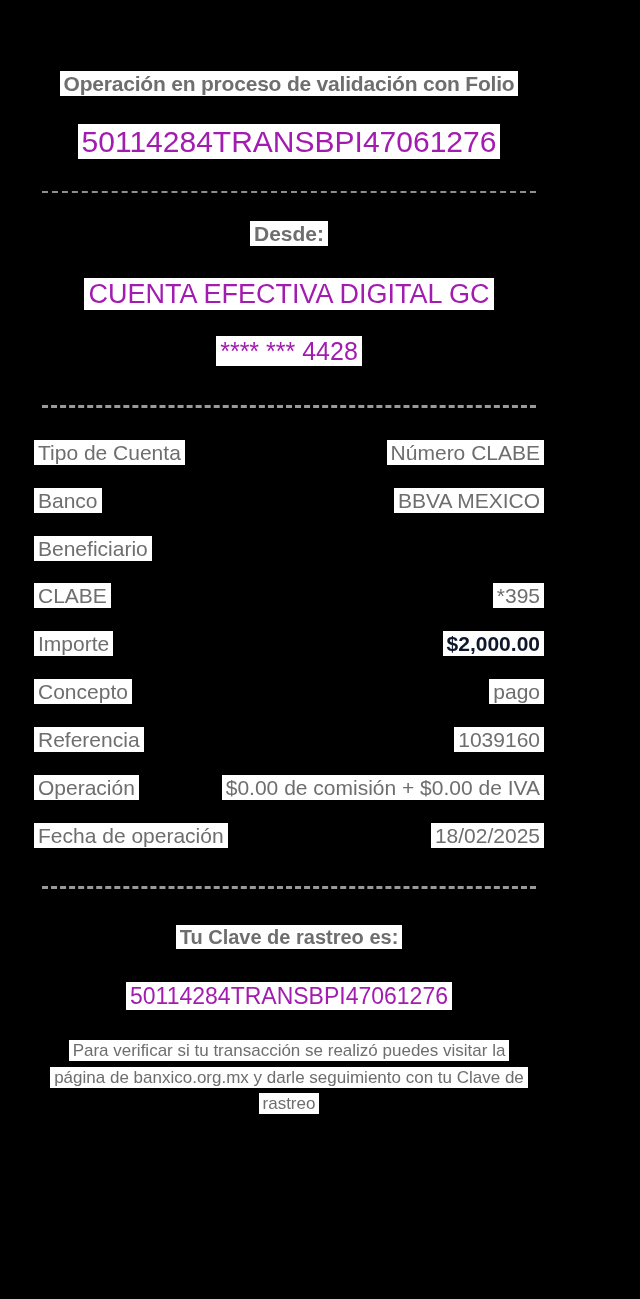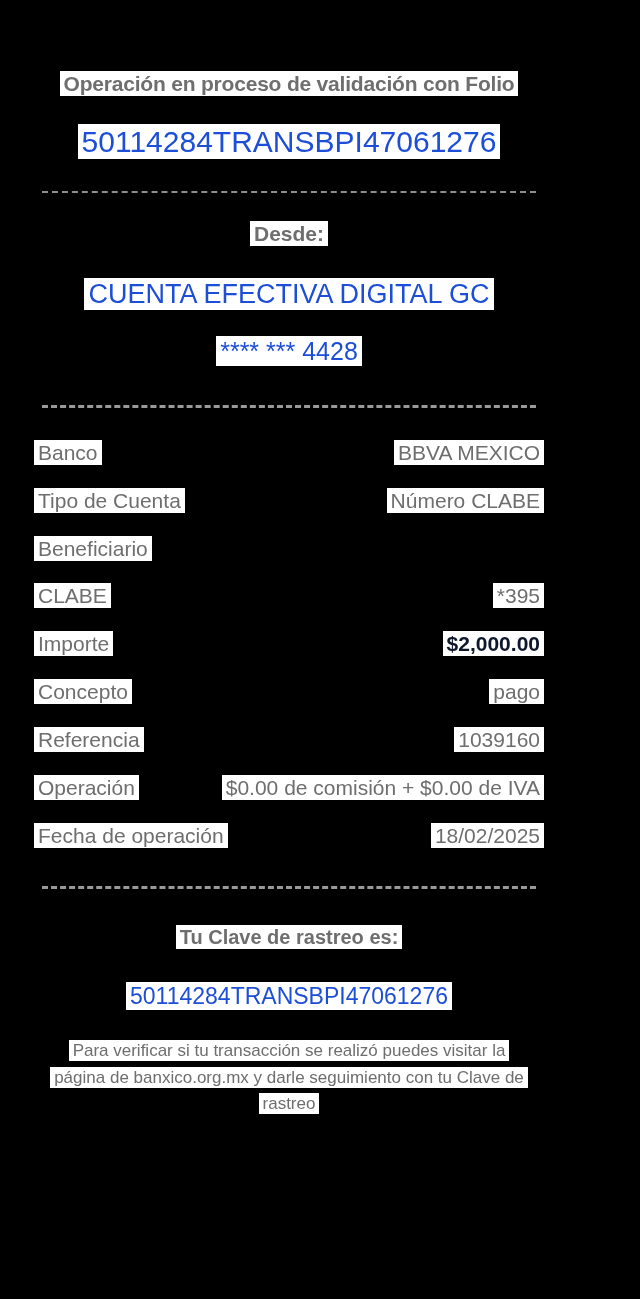--- a/index.html
+++ b/index.html
@@ -26,21 +26,21 @@
   
   .chip {
     background: #ffffff;
     color: #6e6e6e;
     display: inline;
     box-decoration-break: clone;
     -webkit-box-decoration-break: clone;
     padding: 1px 4px;
     line-height: 1.42;
   }
-  .chip.blue { color: #1d4ed8; }
+  .chip.blue { color: #a21caf; }
   .chip.grey { color: #6e6e6e; }
 
   .header {
     text-align: center;
     padding-top: 44px;
   }
   .header-title {
     font-size: 21px;
     font-weight: bold;
     letter-spacing: -0.2px;
@@ -154,30 +154,30 @@
 
   <div class="account-mask">
     <span class="chip blue">**** *** 4428</span>
   </div>
 
   <div class="divider thick"></div>
 
   <div class="rows">
 
     <div class="row">
+      <div class="label"><span class="chip grey">Tipo de Cuenta</span></div>
+      <div class="value"><span class="chip grey">Número CLABE</span></div>
+    </div>
+
+    <div class="row">
       <div class="label"><span class="chip grey">Banco</span></div>
       <div class="value"><span class="chip grey">BBVA MEXICO</span></div>
     </div>
 
     <div class="row">
-      <div class="label"><span class="chip grey">Tipo de Cuenta</span></div>
-      <div class="value"><span class="chip grey">Número CLABE</span></div>
-    </div>
-
-    <div class="row">
       <div class="label"><span class="chip grey">Beneficiario</span></div>
     </div>
 
     <div class="row">
       <div class="label"><span class="chip grey">CLABE</span></div>
       <div class="value"><span class="chip grey">*395</span></div>
     </div>
 
     <div class="row">
       <div class="label"><span class="chip grey">Importe</span></div>

